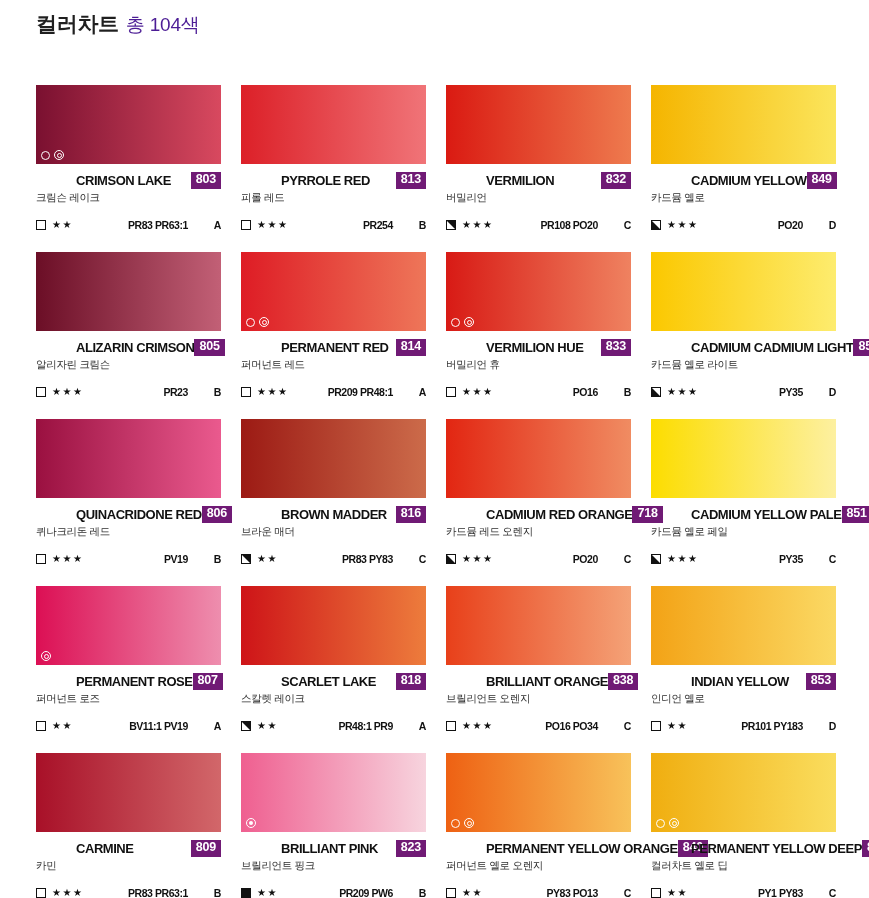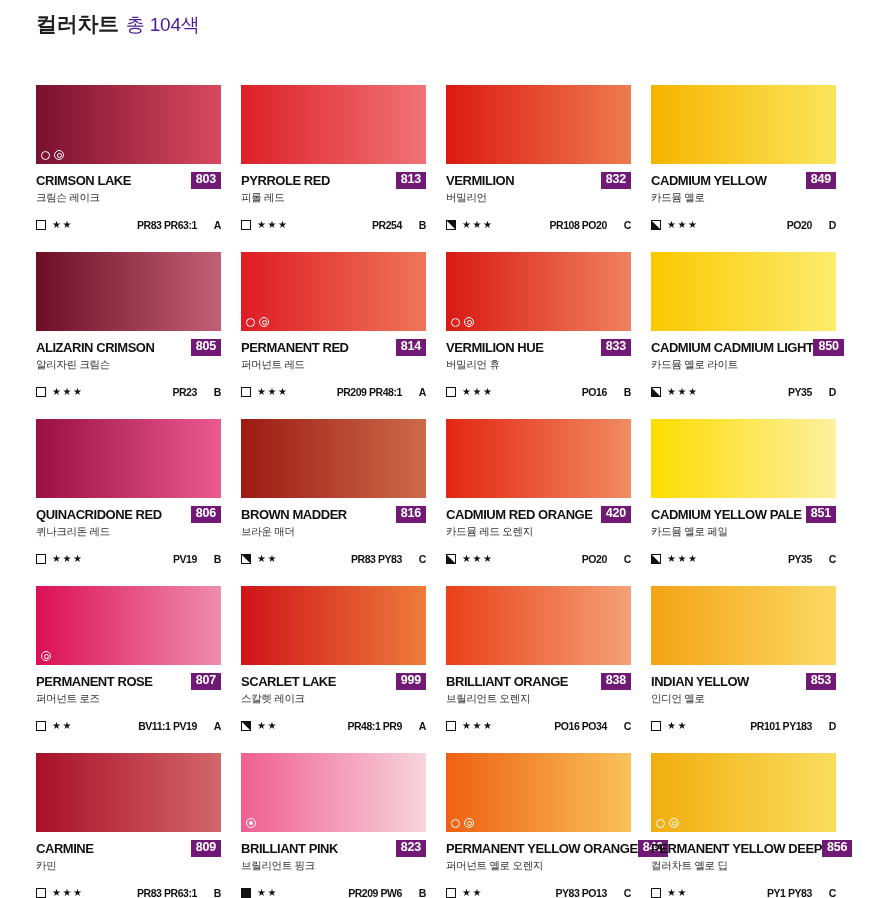--- a/index.html
+++ b/index.html
@@ -131,20 +131,21 @@
     margin-top: 9px;
     height: 15px;
   }
   .name-en {
     font-size: 13px;
     font-weight: 700;
     letter-spacing: -0.45px;
     color: #111111;
     white-space: nowrap;
     line-height: 1;
+    margin-left: 40px;
   }
   .code-badge {
     background: #701a75;
     color: #ffffff;
     font-size: 12.5px;
     font-weight: 700;
     letter-spacing: -0.2px;
     padding: 1px 5px 2px 5px;
     line-height: 1.05;
     flex: 0 0 auto;
@@ -166,21 +167,21 @@
     height: 13px;
   }
   .attr-left {
     display: flex;
     align-items: center;
     gap: 6px;
   }
   .attr-right {
     display: flex;
     align-items: flex-start;
-    gap: 17px;
+    gap: 26px;
     font-size: 10.5px;
     font-weight: 700;
     letter-spacing: -0.45px;
     color: #111111;
   }
   .pigment { white-space: nowrap; }
   .series  { white-space: nowrap; }
 
   
   .op {
@@ -431,21 +432,21 @@
         <span class="series">C</span>
       </span>
     </div>
   </div>
     <div class="swatch-card">
     <div class="swatch-band" style="background:linear-gradient(to right, #E22612 0%, #F08C62 100%);">
       <div class="band-marks"></div>
     </div>
     <div class="name-row">
       <span class="name-en">CADMIUM RED ORANGE</span>
-      <span class="code-badge">420</span>
+      <span class="code-badge">718</span>
     </div>
     <div class="name-ko">카드뮴 레드 오렌지</div>
     <div class="attr-row">
       <span class="attr-left">
         <span class="op op-half"></span>
         <span class="stars">★★★</span>
       </span>
       <span class="attr-right">
         <span class="pigment">PO20</span>
         <span class="series">C</span>
@@ -493,21 +494,21 @@
         <span class="series">A</span>
       </span>
     </div>
   </div>
     <div class="swatch-card">
     <div class="swatch-band" style="background:linear-gradient(to right, #CE1418 0%, #ED7C3C 100%);">
       <div class="band-marks"></div>
     </div>
     <div class="name-row">
       <span class="name-en">SCARLET LAKE</span>
-      <span class="code-badge">999</span>
+      <span class="code-badge">818</span>
     </div>
     <div class="name-ko">스칼렛 레이크</div>
     <div class="attr-row">
       <span class="attr-left">
         <span class="op op-semi"></span>
         <span class="stars">★★</span>
       </span>
       <span class="attr-right">
         <span class="pigment">PR48:1 PR9</span>
         <span class="series">A</span>

